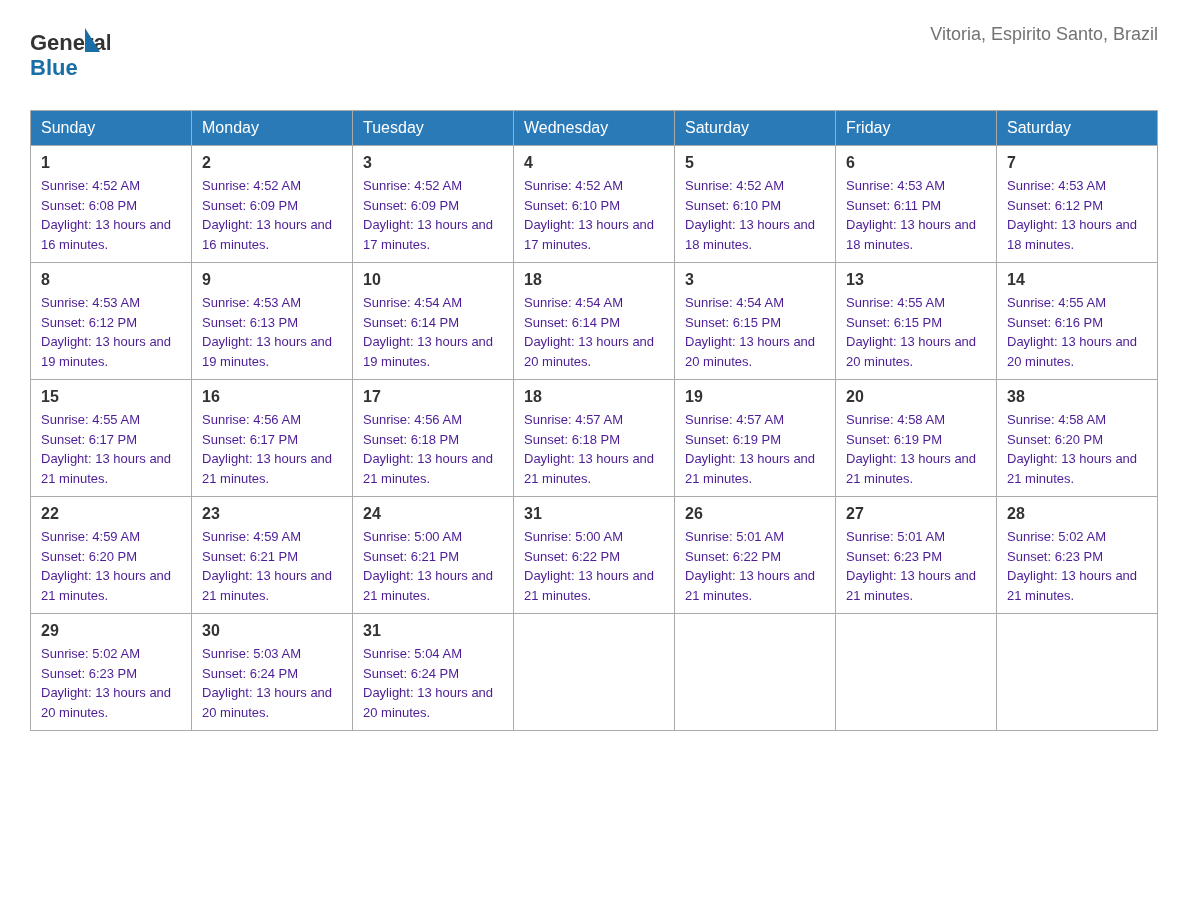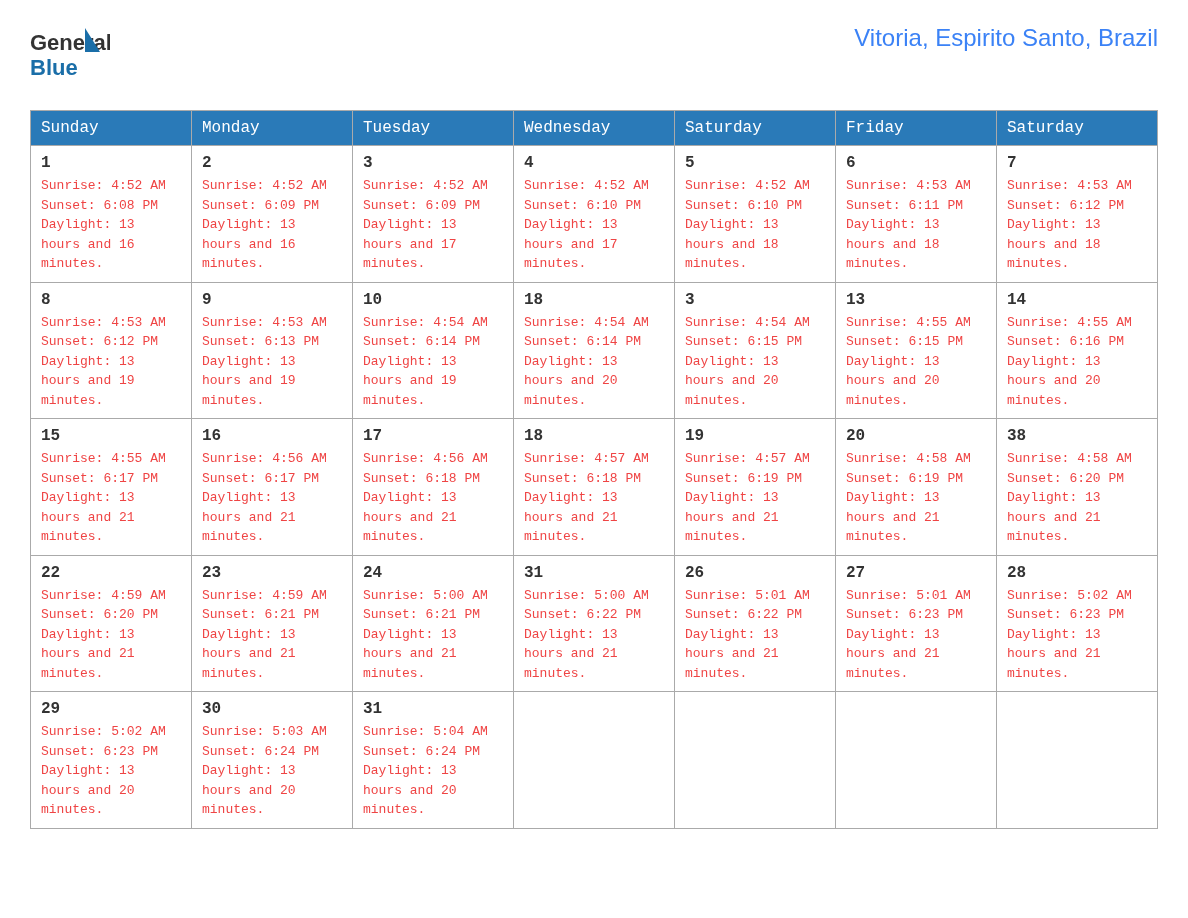--- a/index.html
+++ b/index.html
@@ -24,29 +24,28 @@
     .title-area {
       text-align: right;
     }
     .month-title {
       font-size: 52px;
       font-weight: bold;
       color: #333;
       line-height: 1.1;
     }
     .location {
-      font-size: 24px;
-      color: #3b82f6;
+      font-size: 18px;
+      color: #737373;
       margin-top: 4px;
     }
     .calendar {
       width: 100%;
       border-collapse: collapse;
       border: 1px solid #aaa;
-      font-family: Liberation Mono, monospace;
     }
     .calendar th {
       background-color: #2a7ab8;
       color: #fff;
       padding: 8px 10px;
       font-size: 16px;
       font-weight: normal;
       text-align: left;
       border: 1px solid #aaa;
     }
@@ -65,21 +64,21 @@
     }
     .day-number {
       font-size: 16px;
       font-weight: bold;
       display: block;
       margin-bottom: 4px;
     }
     .day-info {
       font-size: 13px;
       line-height: 1.5;
-      color: #ef4444;
+      color: #4c1d95;
     }
   </style>
 </head>
 <body>
 
 <div class="header">
   <div class="logo">
     <svg width="80" height="70" viewBox="0 0 80 70">
 
       <text x="0" y="30" font-family="Arial" font-size="22" font-weight="bold" fill="#333">General</text>

